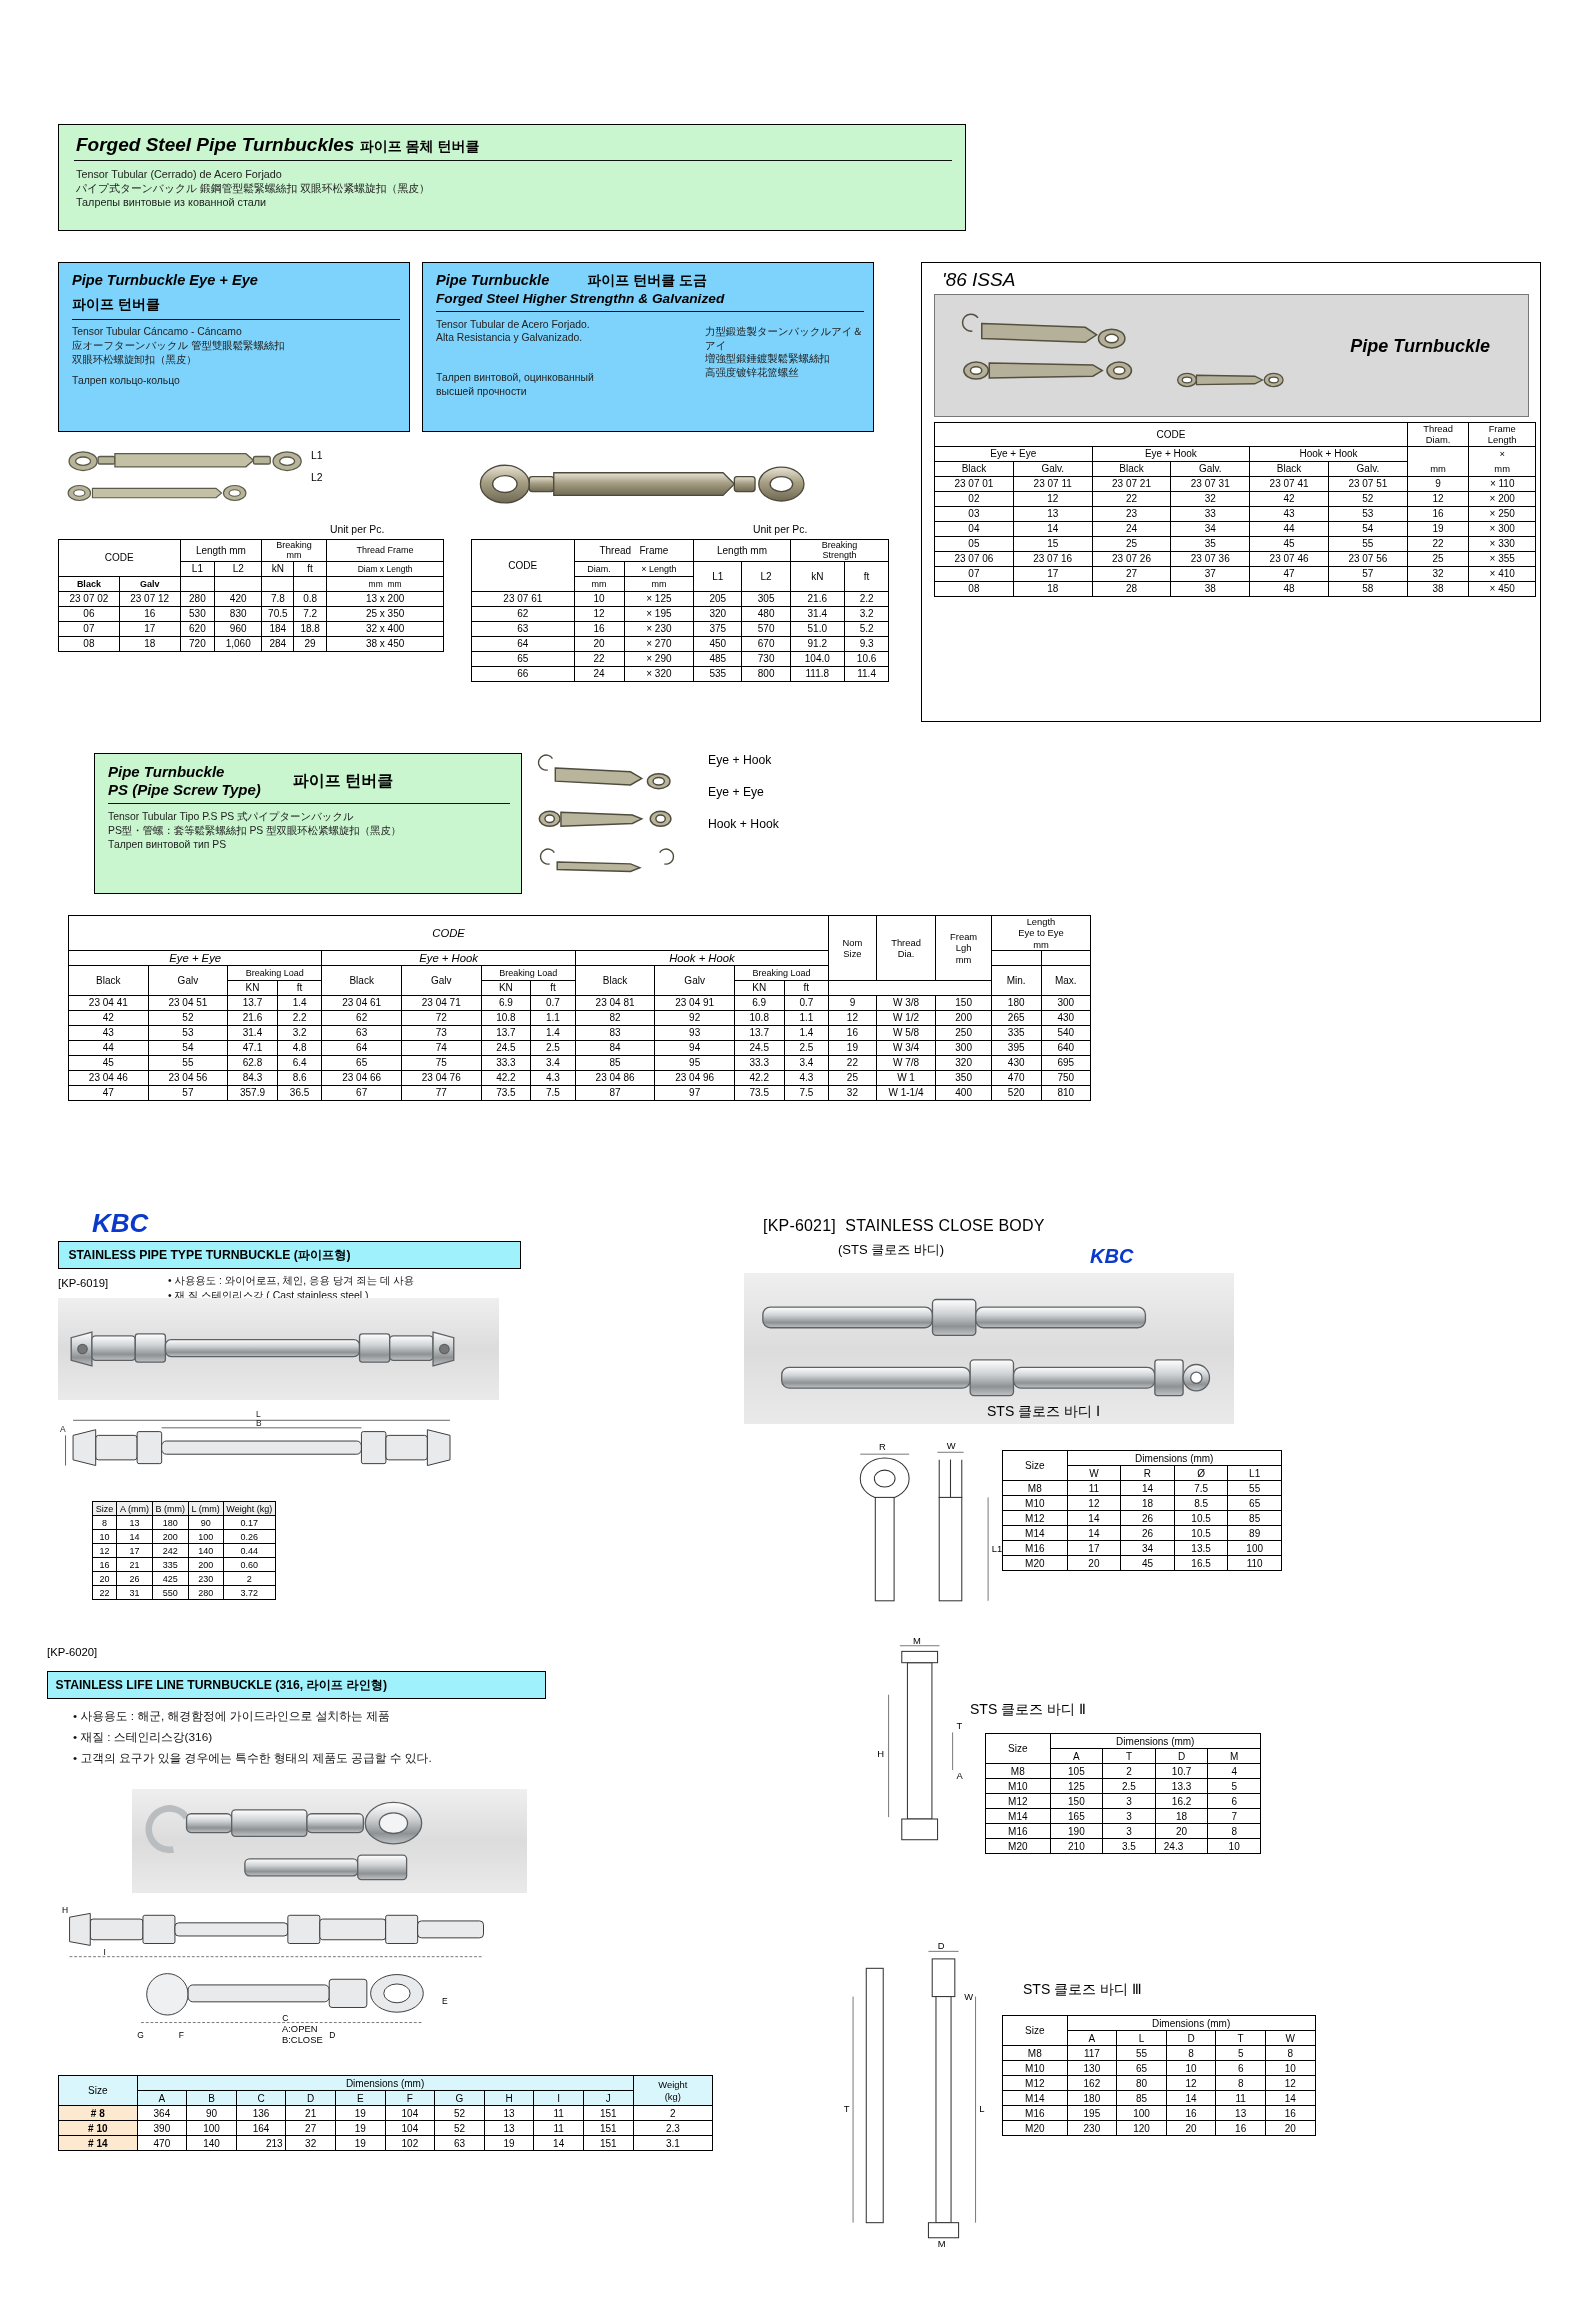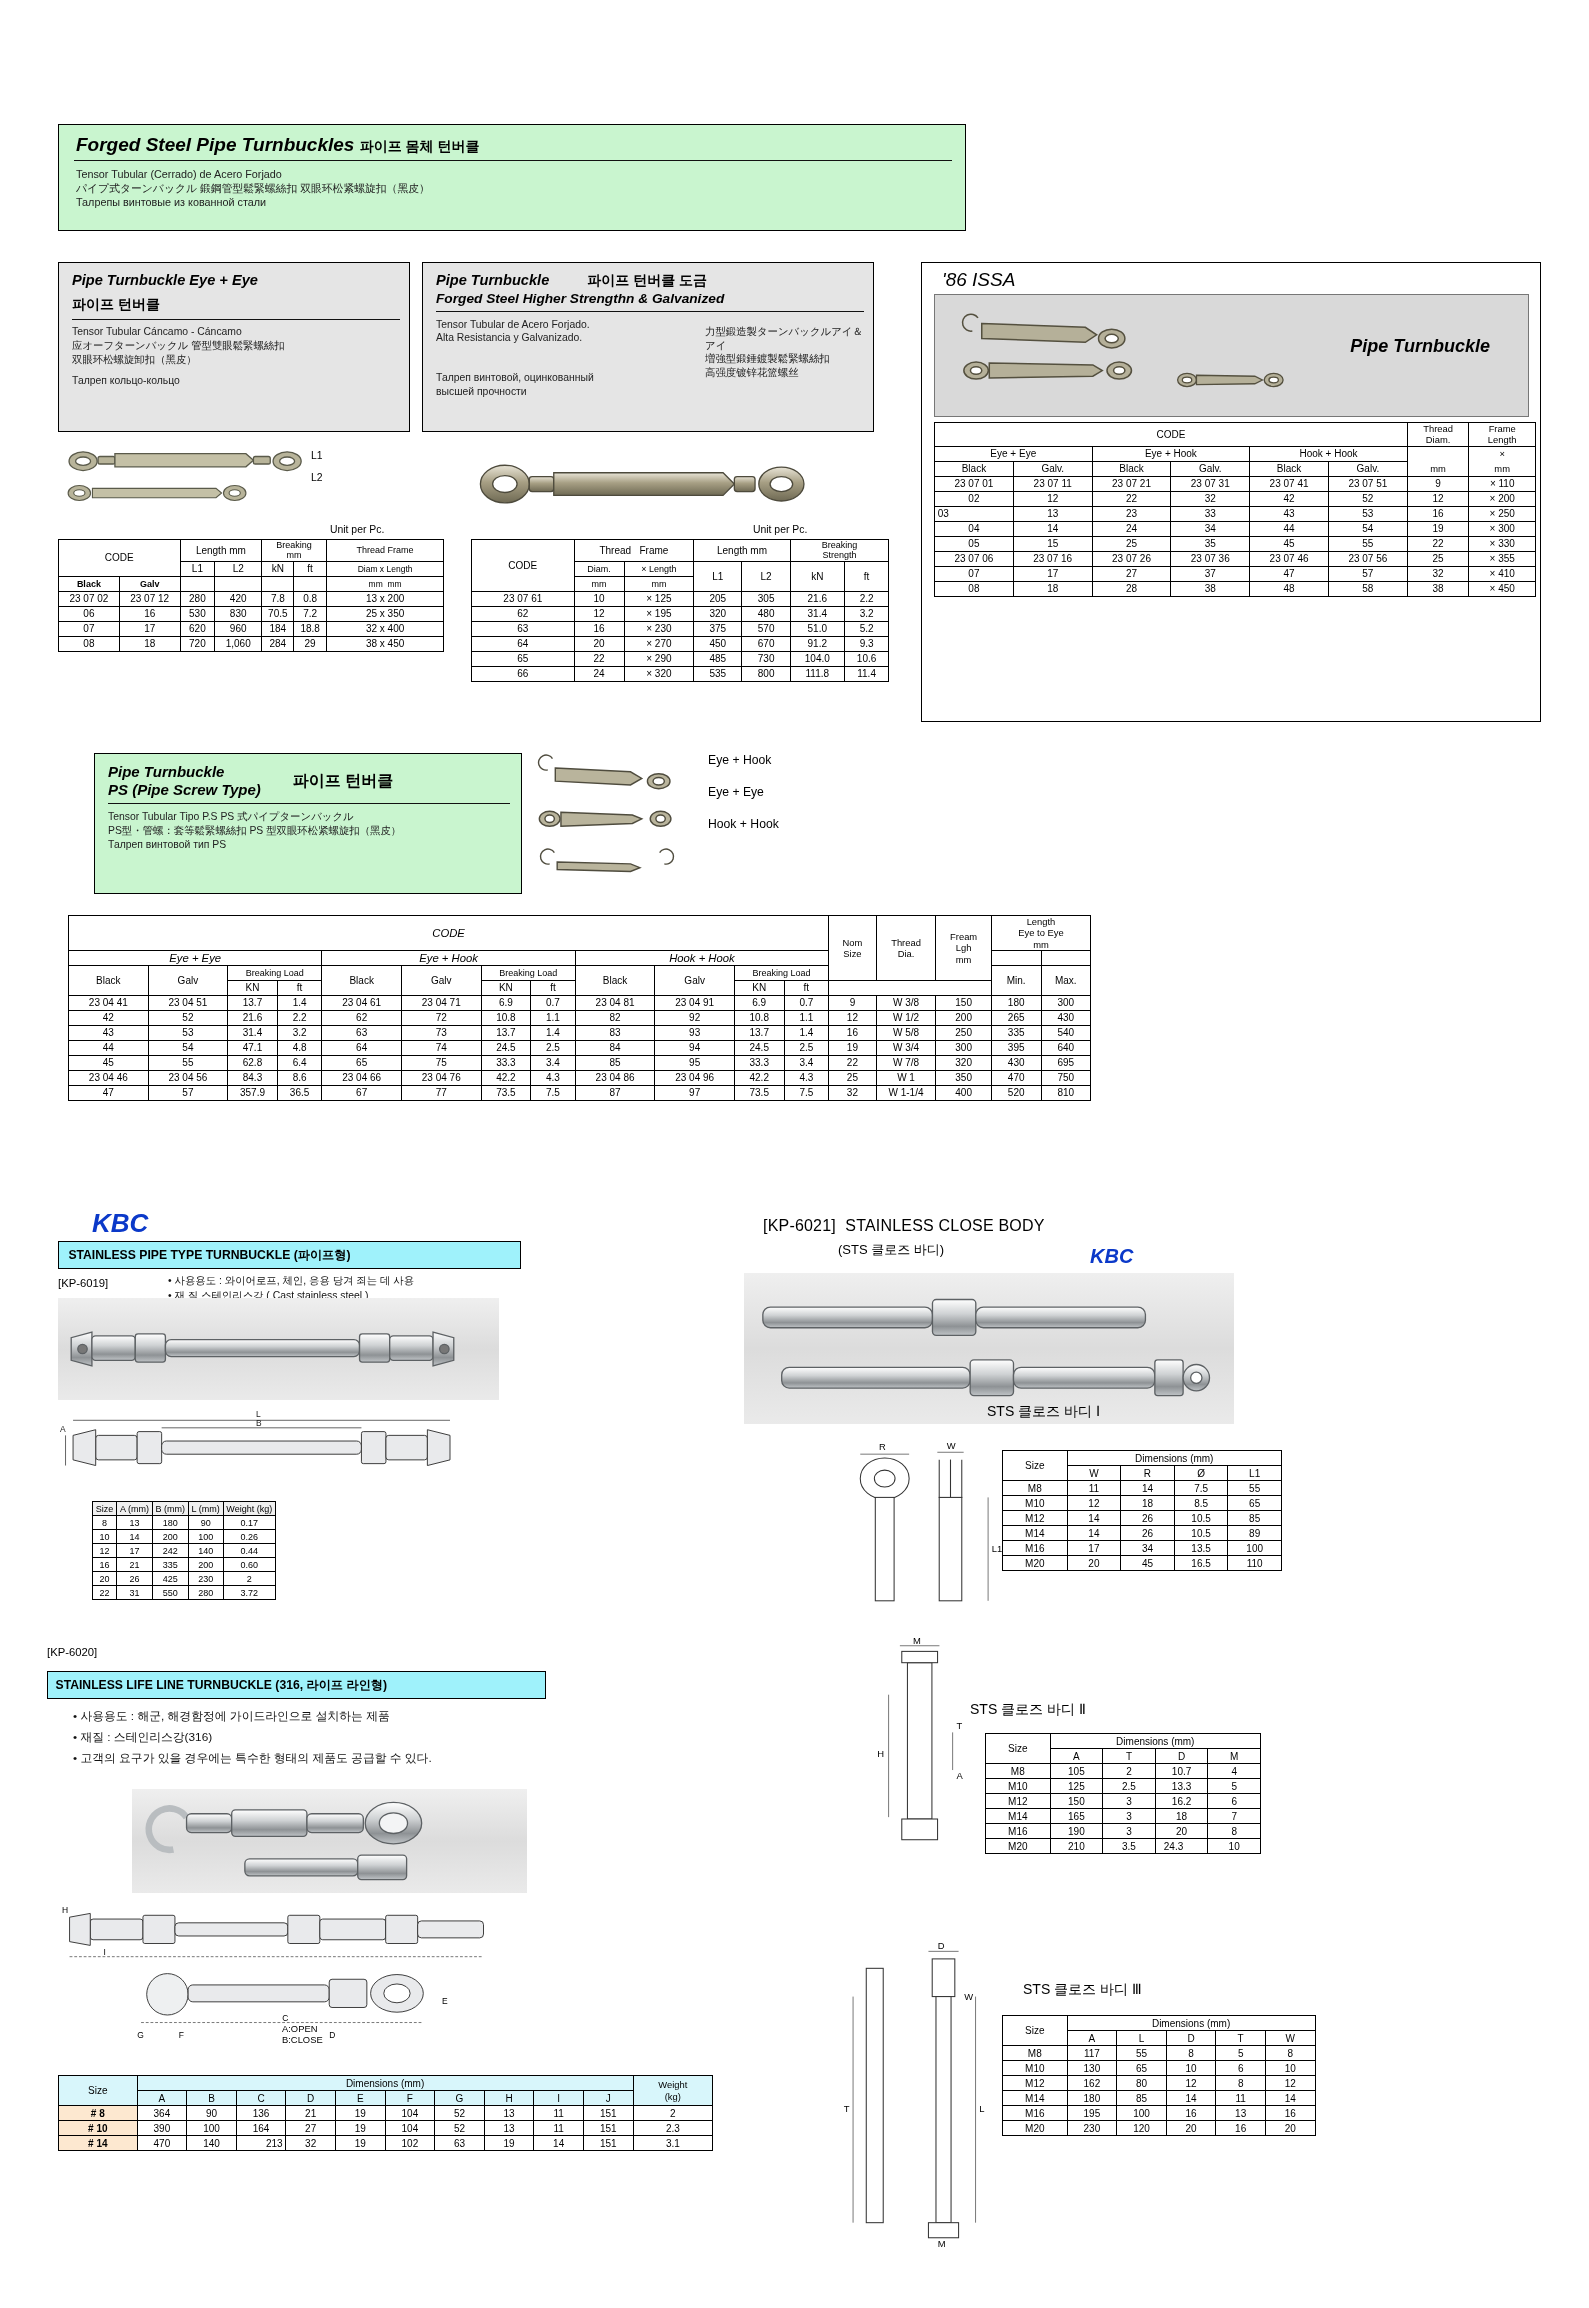--- a/index.html
+++ b/index.html
@@ -36,21 +36,21 @@
     left:58px;top:124px;width:906px;height:105px;
     background:#c9f5cf;border:0.9px solid #000;
   }
   #forged-panel .hd{font-size:19px;font-weight:bold;font-style:italic;margin:9.4px 0 0 17px;}
   #forged-panel .hd .kr{font-size:14px;font-style:normal;}
   #forged-panel .rule{border-bottom:1.4px solid #111;margin:3.8px 13px 0 15px;}
   #forged-panel .ln{font-size:10.8px;margin-left:17px;line-height:14px;color:#222;}
   #forged-panel .ln.first{margin-top:5.6px;}
 
   
-  .specbox{background:#e5e5e5;border:0.9px solid #000;}
+  .specbox{background:#7dd3fc;border:0.9px solid #000;}
   #spec-eye{left:58px;top:262px;width:350px;height:168px;}
   #spec-forged{left:422px;top:262px;width:450px;height:168px;}
   .specbox .h1{font-size:14.6px;font-weight:bold;font-style:italic;margin:8.5px 0 0 13px;}
   .specbox .h2{font-size:14.6px;font-weight:bold;margin:1.9px 0 0 13px;}
   .specbox .kr{font-size:14px;font-weight:bold;}
   .specbox .rule{border-bottom:1.4px solid #111;margin:4.7px 9.4px 0 13px;}
   .specbox .ln{font-size:10.4px;margin-left:13px;line-height:13.7px;color:#222;}
   .specbox .ln.first{margin-top:5.6px;}
   .specbox .ln.sp{margin-top:7.5px;}
 
@@ -406,21 +406,21 @@
             <td style="text-align: center;">02</td>
             <td style="text-align: center;">12</td>
             <td style="text-align: center;">22</td>
             <td style="text-align: center;">32</td>
             <td style="text-align: center;">42</td>
             <td style="text-align: center;">52</td>
             <td style="text-align: center;">12</td>
             <td style="text-align: center;">×   200</td>
           </tr>
           <tr>
-            <td style="text-align: left;">03</td>
+            <td style="text-align: center;">03</td>
             <td style="text-align: center;">13</td>
             <td style="text-align: center;">23</td>
             <td style="text-align: center;">33</td>
             <td style="text-align: center;">43</td>
             <td style="text-align: center;">53</td>
             <td style="text-align: center;">16</td>
             <td style="text-align: center;">×   250</td>
           </tr>
           <tr>
             <td style="text-align: center;">04</td>

